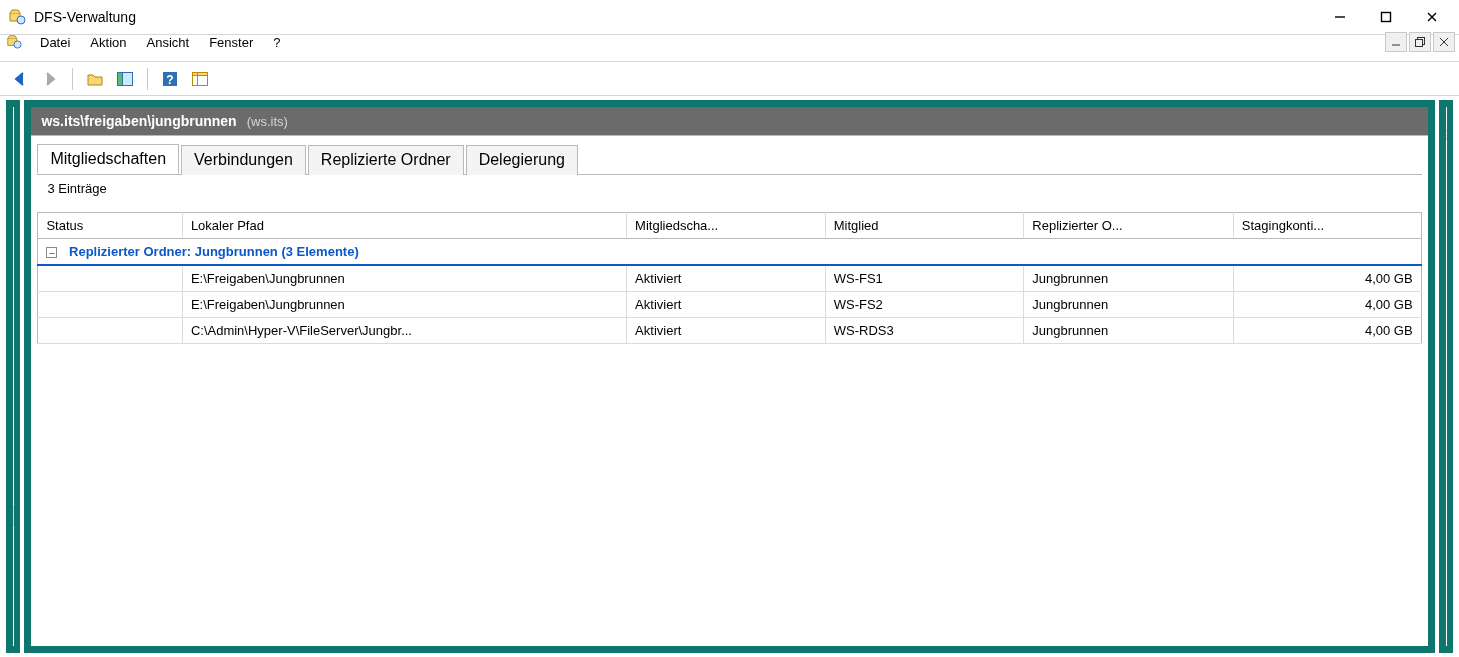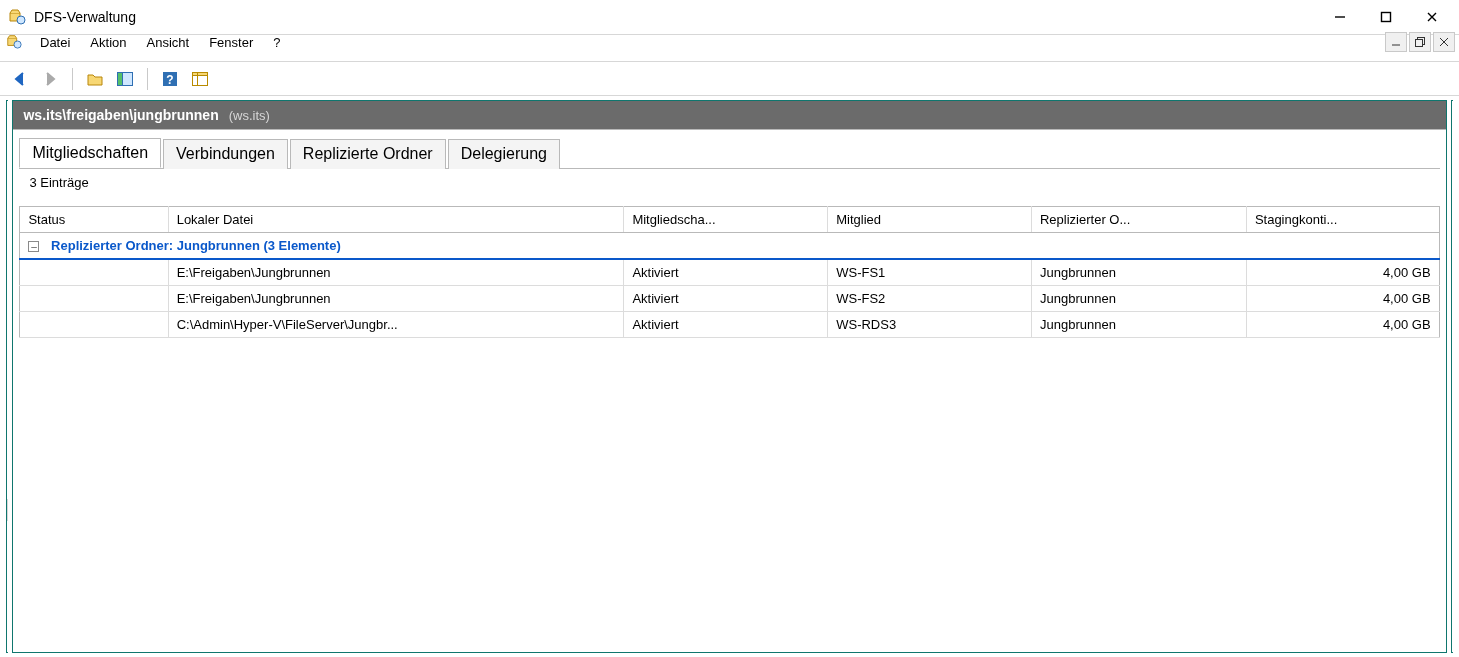--- a/index.html
+++ b/index.html
@@ -73,21 +73,21 @@
   .tool-btn {
     width: 24px; height: 24px;
     display: flex; align-items: center; justify-content: center;
   }
 
   
   .main {
     display: flex;
     height: calc(657px - 34px - 28px - 34px);
   }
-  .panel-border { border: 1px solid #0f766e; background: #fff; }
+  .panel-border { border: 7px solid #0f766e; background: #fff; }
   .tree-panel {
     width: 322px;
     margin: 4px 2px 4px 6px;
     overflow: auto;
   }
   .center-panel {
     flex: 1 1 auto;
     margin: 4px 2px;
     display: flex;
     flex-direction: column;
@@ -440,21 +440,21 @@
         <div class="tab">Delegierung</div>
       </div>
       <div class="tab-sub">3 Einträge</div>
     </div>
 
     <div class="table-wrap">
       <table class="grid">
         <thead>
           <tr>
             <th class="col-status">Status</th>
-            <th class="col-local">Lokaler Datei</th>
+            <th class="col-local">Lokaler Pfad</th>
             <th class="col-membersh">Mitgliedscha...</th>
             <th class="col-member">Mitglied</th>
             <th class="col-repl">Replizierter O...</th>
             <th class="col-staging">Stagingkonti...</th>
           </tr>
         </thead>
         <tbody>
           <tr class="group-row">
             <td colspan="6">
               <span class="group-toggle">–</span>

